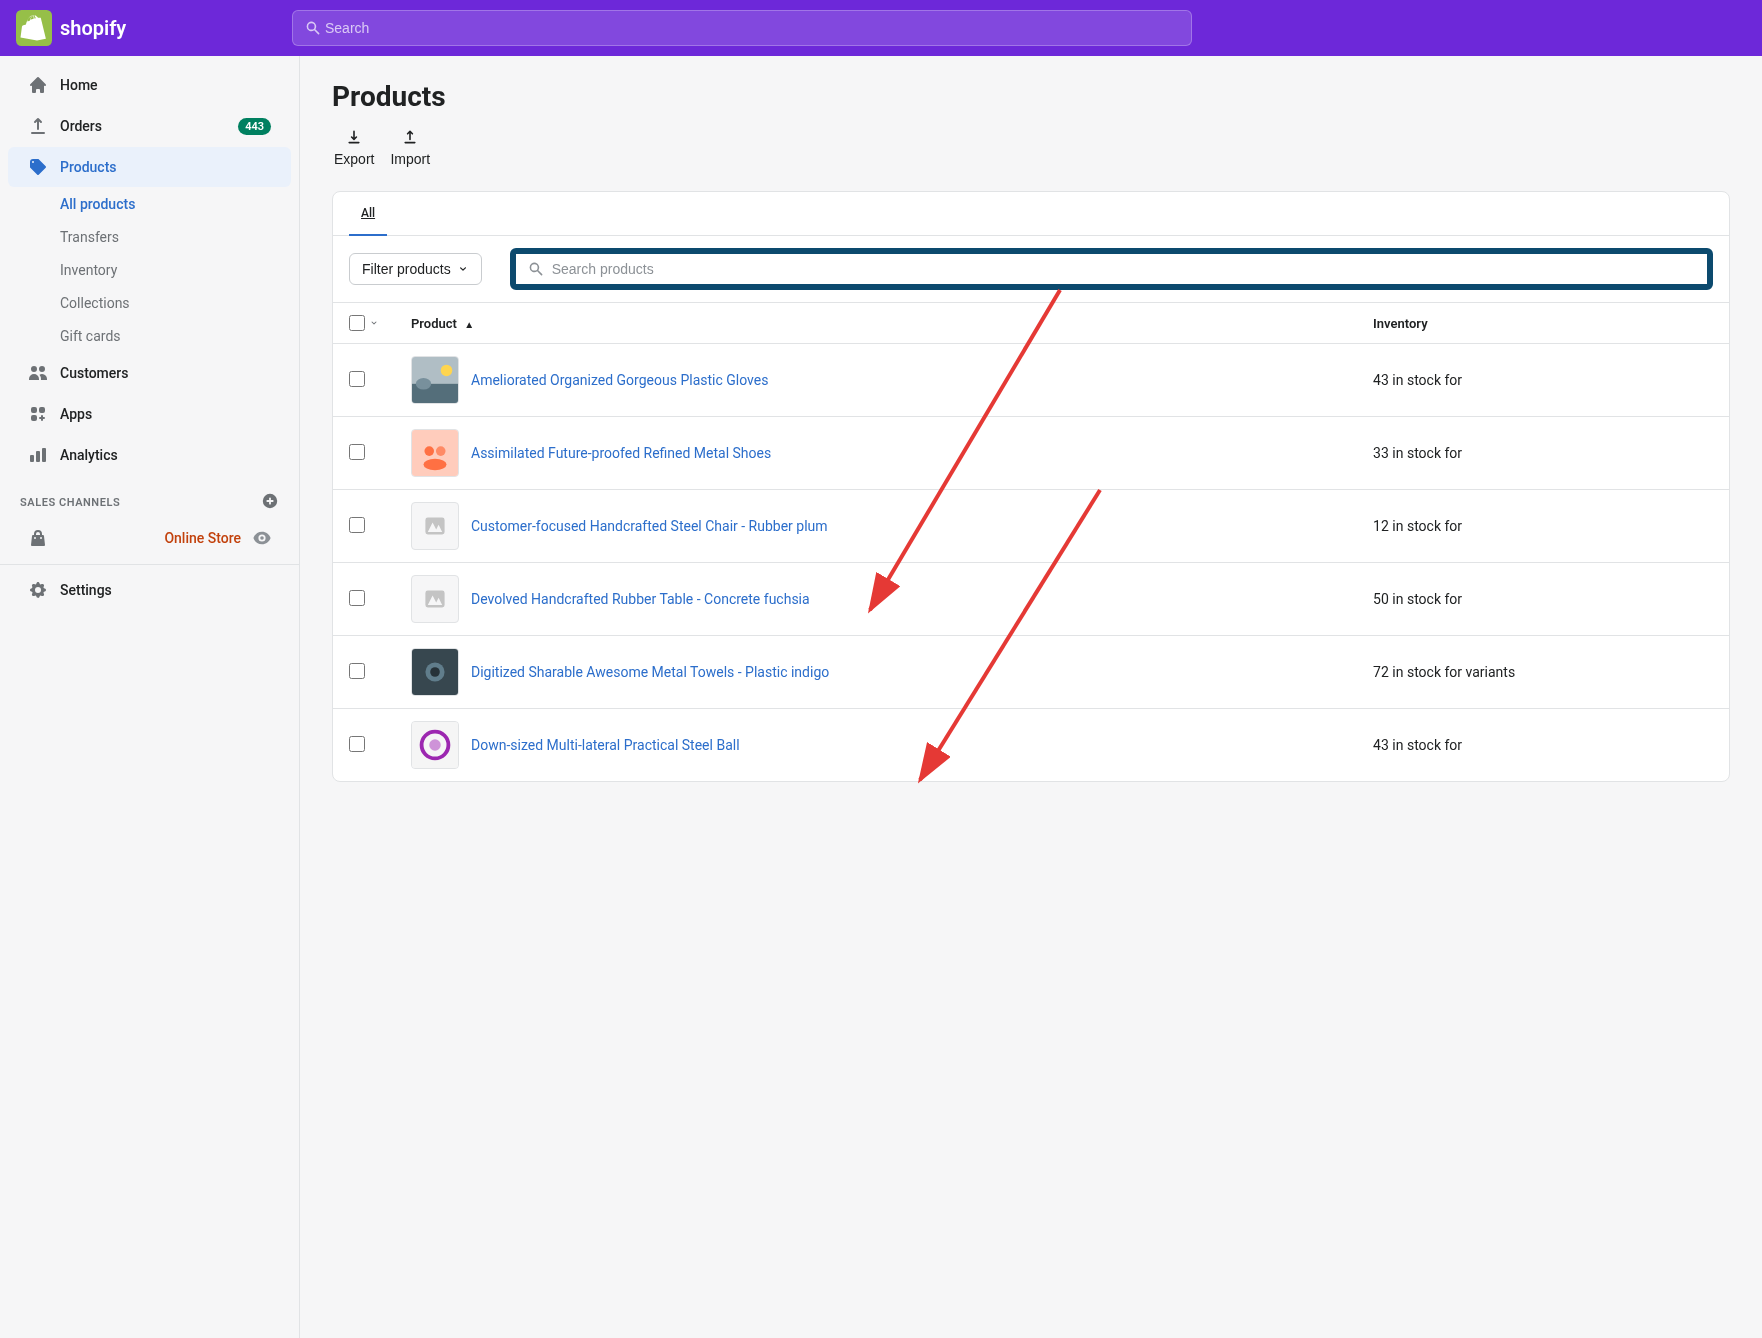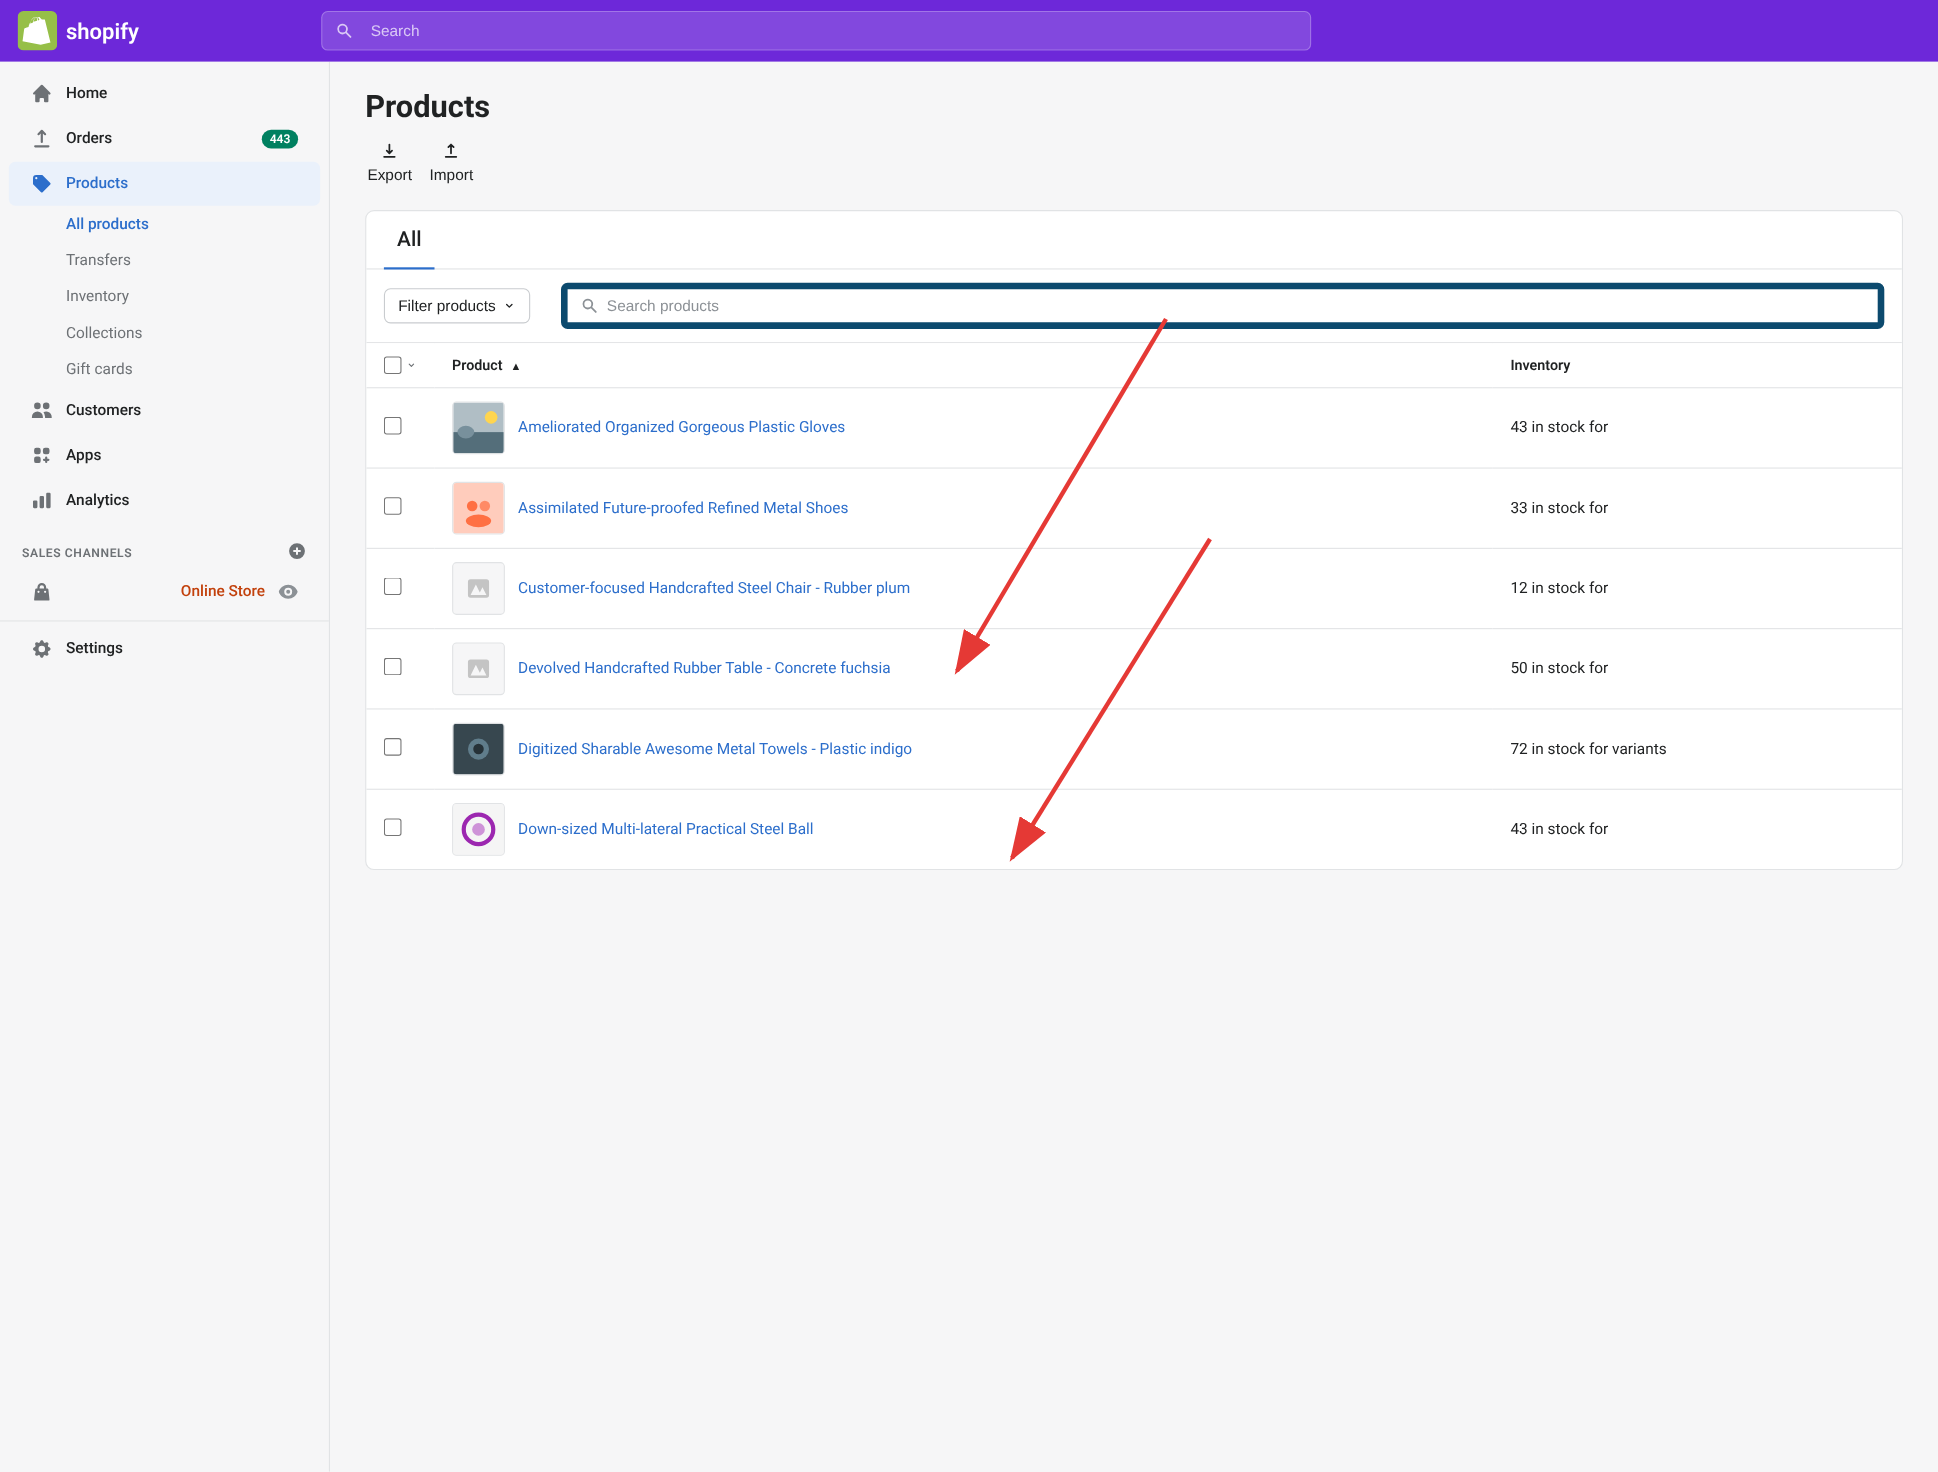--- a/index.html
+++ b/index.html
@@ -32,21 +32,21 @@
       font-weight: 600;
     }
     .search-bar {
       flex: 1;
       background: rgba(255,255,255,0.15);
       border: 1px solid rgba(255,255,255,0.25);
       border-radius: 6px;
       display: flex;
       align-items: center;
       padding: 0 12px;
-      gap: 16px;
+      gap: 4px;
       height: 36px;
       max-width: 900px;
     }
     .search-bar input {
       background: transparent;
       border: none;
       outline: none;
       color: white;
       font-size: 14px;
       flex: 1;
@@ -173,25 +173,26 @@
     }
 
     
     .tabs {
       display: flex;
       border-bottom: 1px solid #e1e3e5;
       padding: 0 16px;
     }
     .tab {
       padding: 14px 12px;
-      font-size: 19px;
+      font-size: 12px;
       color: #6d7175;
       cursor: pointer;
       border-bottom: 2px solid transparent;
       margin-bottom: -1px;
+      text-decoration: underline;
     }
     .tab.active {
       color: #202223;
       font-weight: 500;
       border-bottom-color: #2c6ecb;
     }
 
     
     .filter-row {
       display: flex;

